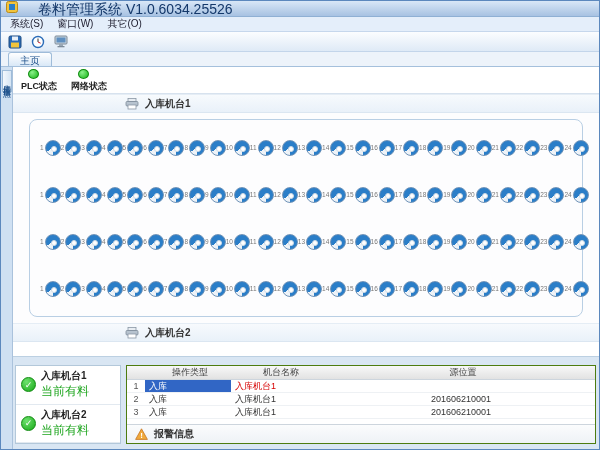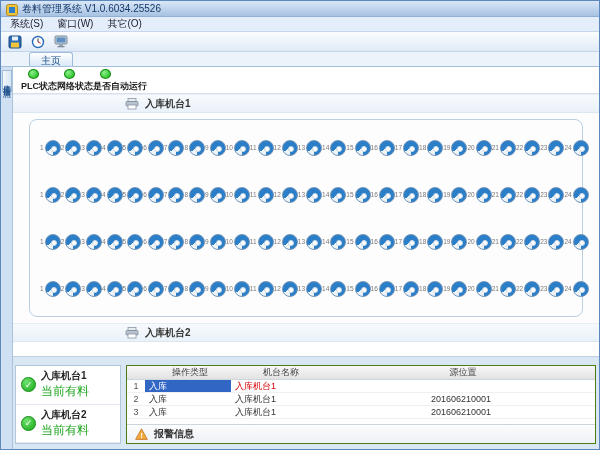--- a/index.html
+++ b/index.html
@@ -2,54 +2,54 @@
 <html><head>
 <meta charset="utf-8">
 <style>
   * { margin:0; padding:0; box-sizing:border-box; }
   body { font-family:"Liberation Sans", sans-serif; background:#888; }
   .app { width:600px; height:450px; position:relative; background:#e7eff8;
          border:1px solid #5c88bd; overflow:hidden; display:flex; flex-direction:column; }
 
   
   .titlebar { height:16px; background:linear-gradient(#d9e7f7,#a7c2e2);
-              display:flex; align-items:flex-end; gap:4px; padding:0 5px;
-              font-size:10px; color:#14386a; border-bottom:1px solid #8fb0d4; }
+              display:flex; align-items:flex-start; gap:20px; padding:0 5px;
+              font-size:14px; color:#14386a; border-bottom:1px solid #8fb0d4; }
 
   
   .menubar { height:15px; background:#e4eefa; border-bottom:1px solid #c6d7ec;
              display:flex; align-items:center; font-size:10px; color:#223; padding-left:2px; }
   .menu-item { padding:0 7px; cursor:default;text-align:right; }
 
   
   .toolbar { height:20px; background:linear-gradient(#fbfdff,#dfeaf6);
              border-bottom:1px solid #c3d5ea; display:flex; align-items:center;
              gap:3px; padding-left:4px; }
   .tool-btn { width:20px; height:17px; display:flex; align-items:center; justify-content:center;
               border:1px solid transparent; border-radius:2px; }
 
   
   .tabstrip { height:15px; background:#edf3fa; border-bottom:1px solid #a5c0dc;
-              padding-left:28px; display:flex; align-items:flex-end; }
+              padding-left:7px; display:flex; align-items:flex-end; }
   .tab { height:14px; padding:1px 11px 0; font-size:10px; color:#1c4f8a;
          background:linear-gradient(#ffffff,#d9e8f7); border:1px solid #9fbcd9;
          border-bottom:none; border-radius:3px 3px 0 0; }
 
   
   .content-row { flex:1; display:flex; min-height:0; }
   .left-strip { width:12px; background:#cfe0f2; border-right:1px solid #aac2dc; position:relative; }
   .side-tab { position:absolute; top:3px; left:1px; width:10px; padding:7px 0;
               background:linear-gradient(90deg,#f4f8fd,#d6e5f4); border:1px solid #9fbcd9;
               writing-mode:vertical-rl; text-orientation:upright; font-size:8px;
               color:#1c4f8a; text-align:center; letter-spacing:1px; }
 
   .main-col { flex:1; display:flex; flex-direction:column; background:#fff; min-width:0; }
 
   
-  .status-band { height:26px; display:flex; gap:0; padding:2px 16px 0 8px; background:#fff; }
+  .status-band { height:26px; display:flex; gap:14px; padding:2px 16px 0 8px; background:#fff; }
   .status-item { display:flex; flex-direction:column; align-items:flex-start; gap:1px;
                  font-size:9px; font-weight:bold; color:#222; }
   .dot { width:11px; height:11px; border-radius:50%; margin-left:7px;
          background:radial-gradient(circle at 35% 30%, #8af08a, #17b417);
          border:1px solid #0e8c0e; }
 
   
   .monitor { flex:1; display:flex; flex-direction:column; border-top:1px solid #d7e2ee; min-height:0; }
   .machine-header { height:19px; display:flex; align-items:center; gap:6px; padding-left:112px;
                     background:linear-gradient(#f7fafd,#e9f1f9); border-bottom:1px solid #dbe6f1;
@@ -156,24 +156,20 @@
     <div class="main-col">
 
       <div class="status-band">
         <div class="status-item">
           <span class="dot"></span>
           <span>PLC状态</span>
         </div>
         <div class="status-item">
           <span class="dot"></span>
           <span>网络状态</span>
-        </div>
-        <div class="status-item">
-          <span class="dot"></span>
-          <span>是否自动运行</span>
         </div>
       </div>
 
       <div class="monitor">
         <div class="machine-header">
           <svg width="14" height="12" viewBox="0 0 14 12">
             <rect x="3" y="0.5" width="8" height="3" fill="#e8edf2" stroke="#8a97a5" stroke-width="0.8"></rect>
             <rect x="1" y="3.5" width="12" height="4.5" rx="1" fill="#b7c3cf" stroke="#7d8b99" stroke-width="0.8"></rect>
             <rect x="3" y="7" width="8" height="4" fill="#fff" stroke="#8a97a5" stroke-width="0.8"></rect>
           </svg>

